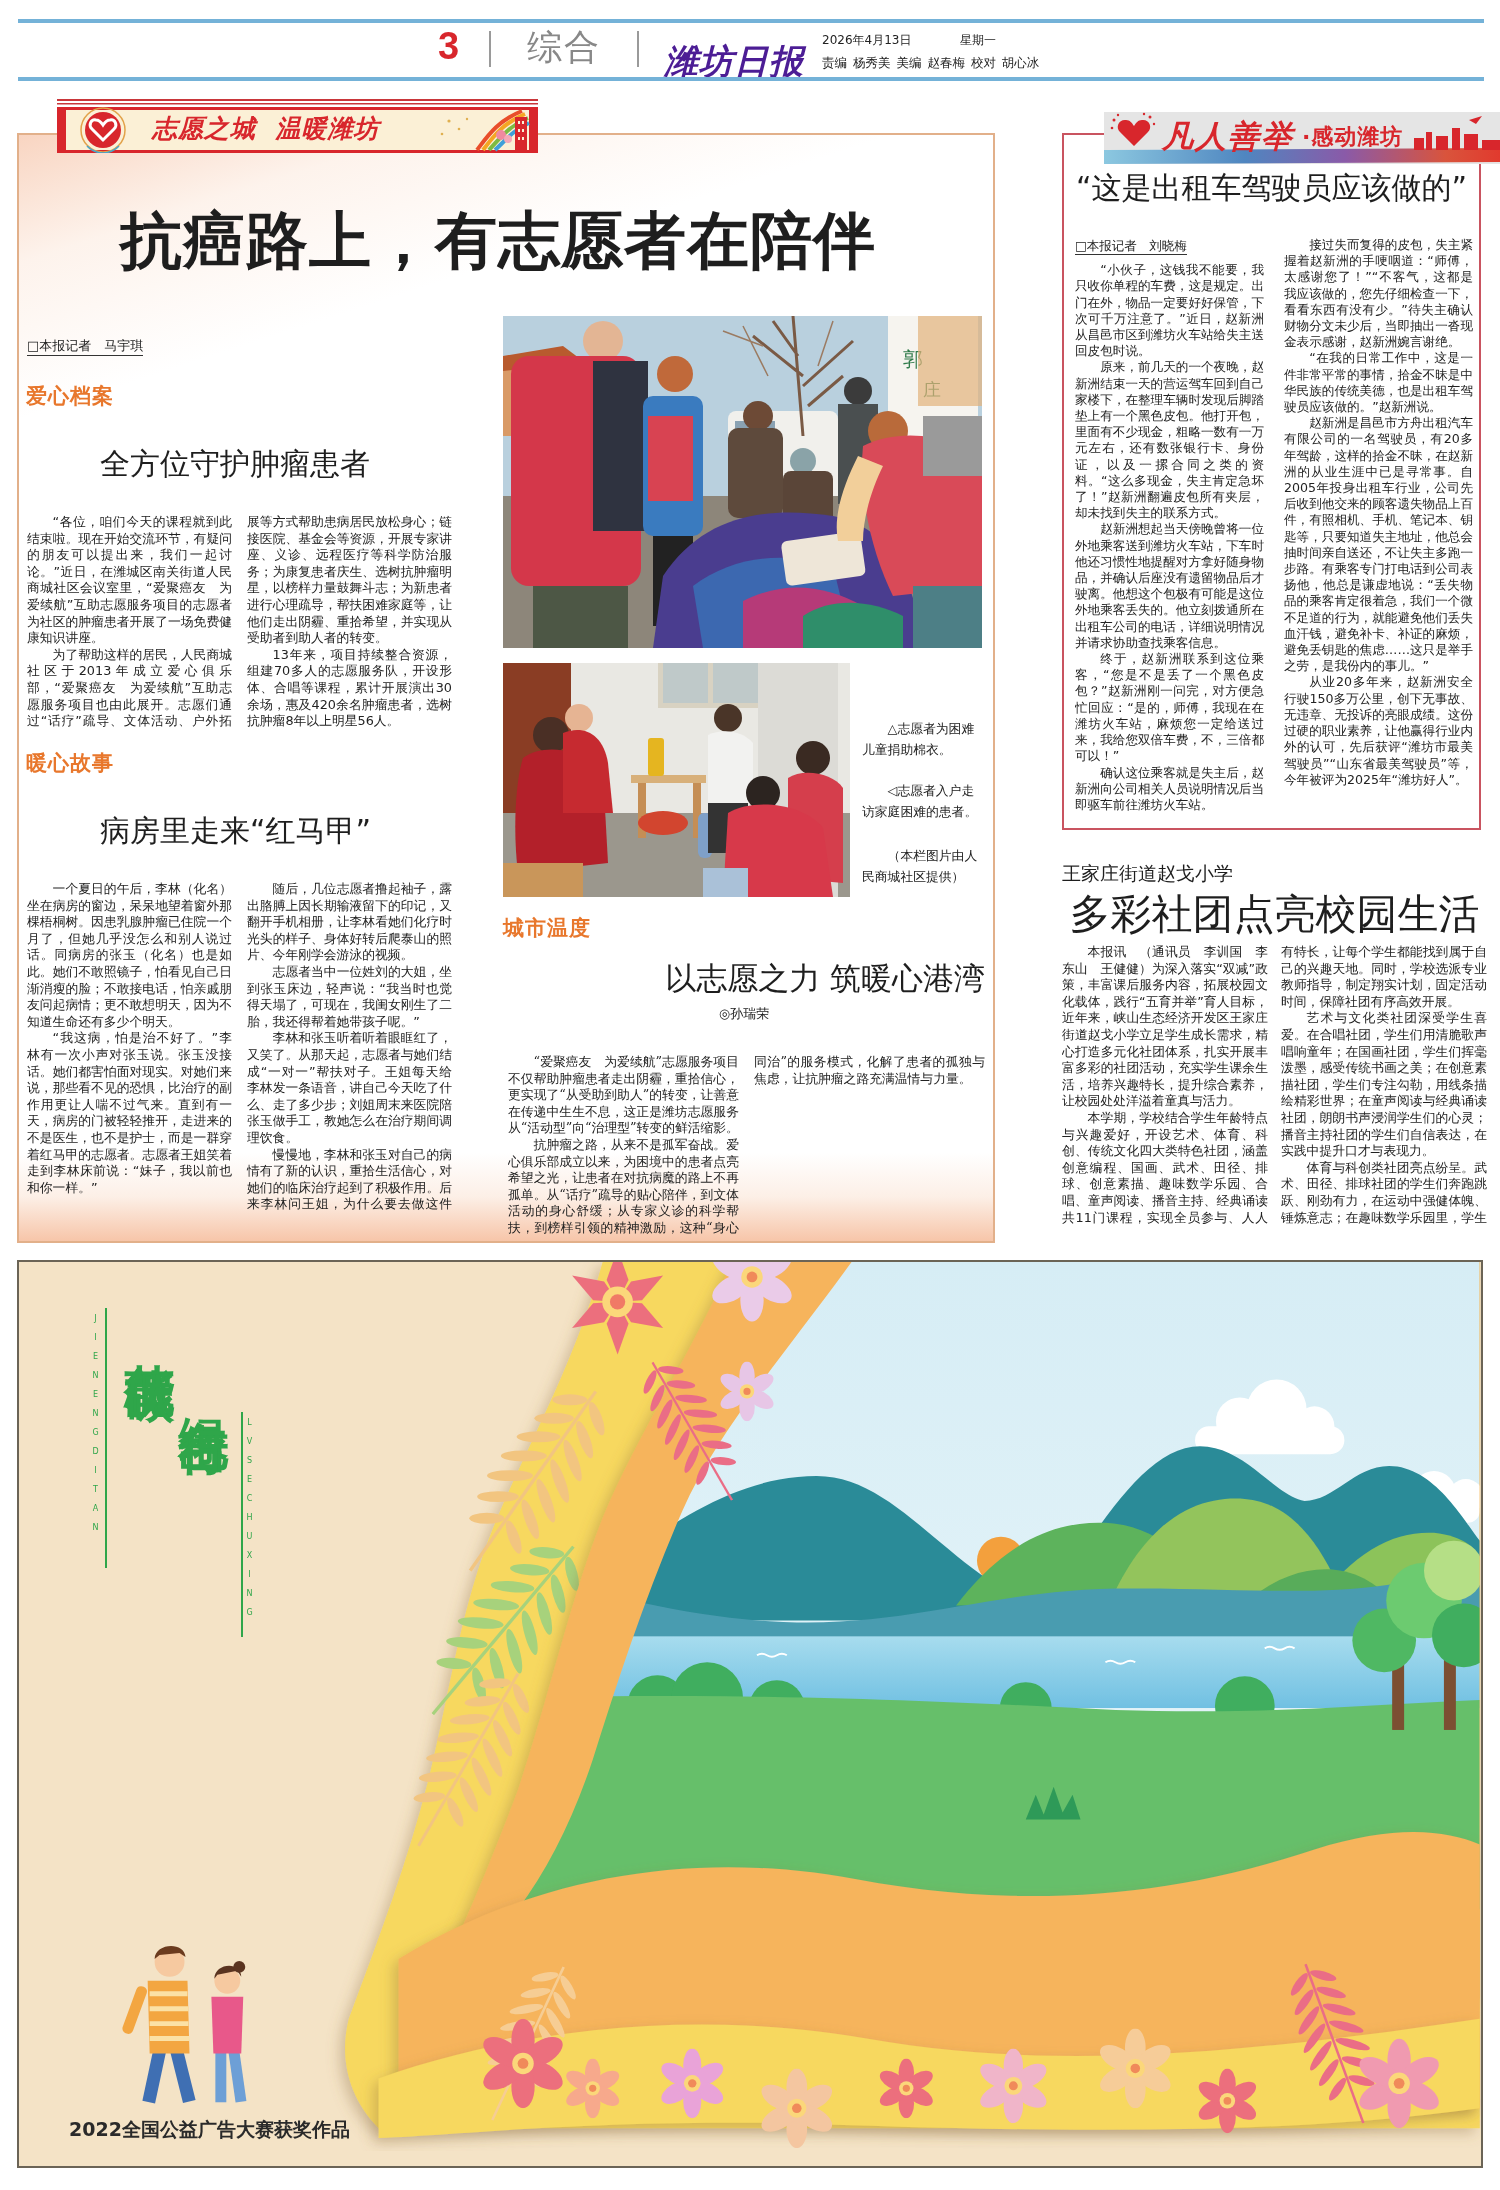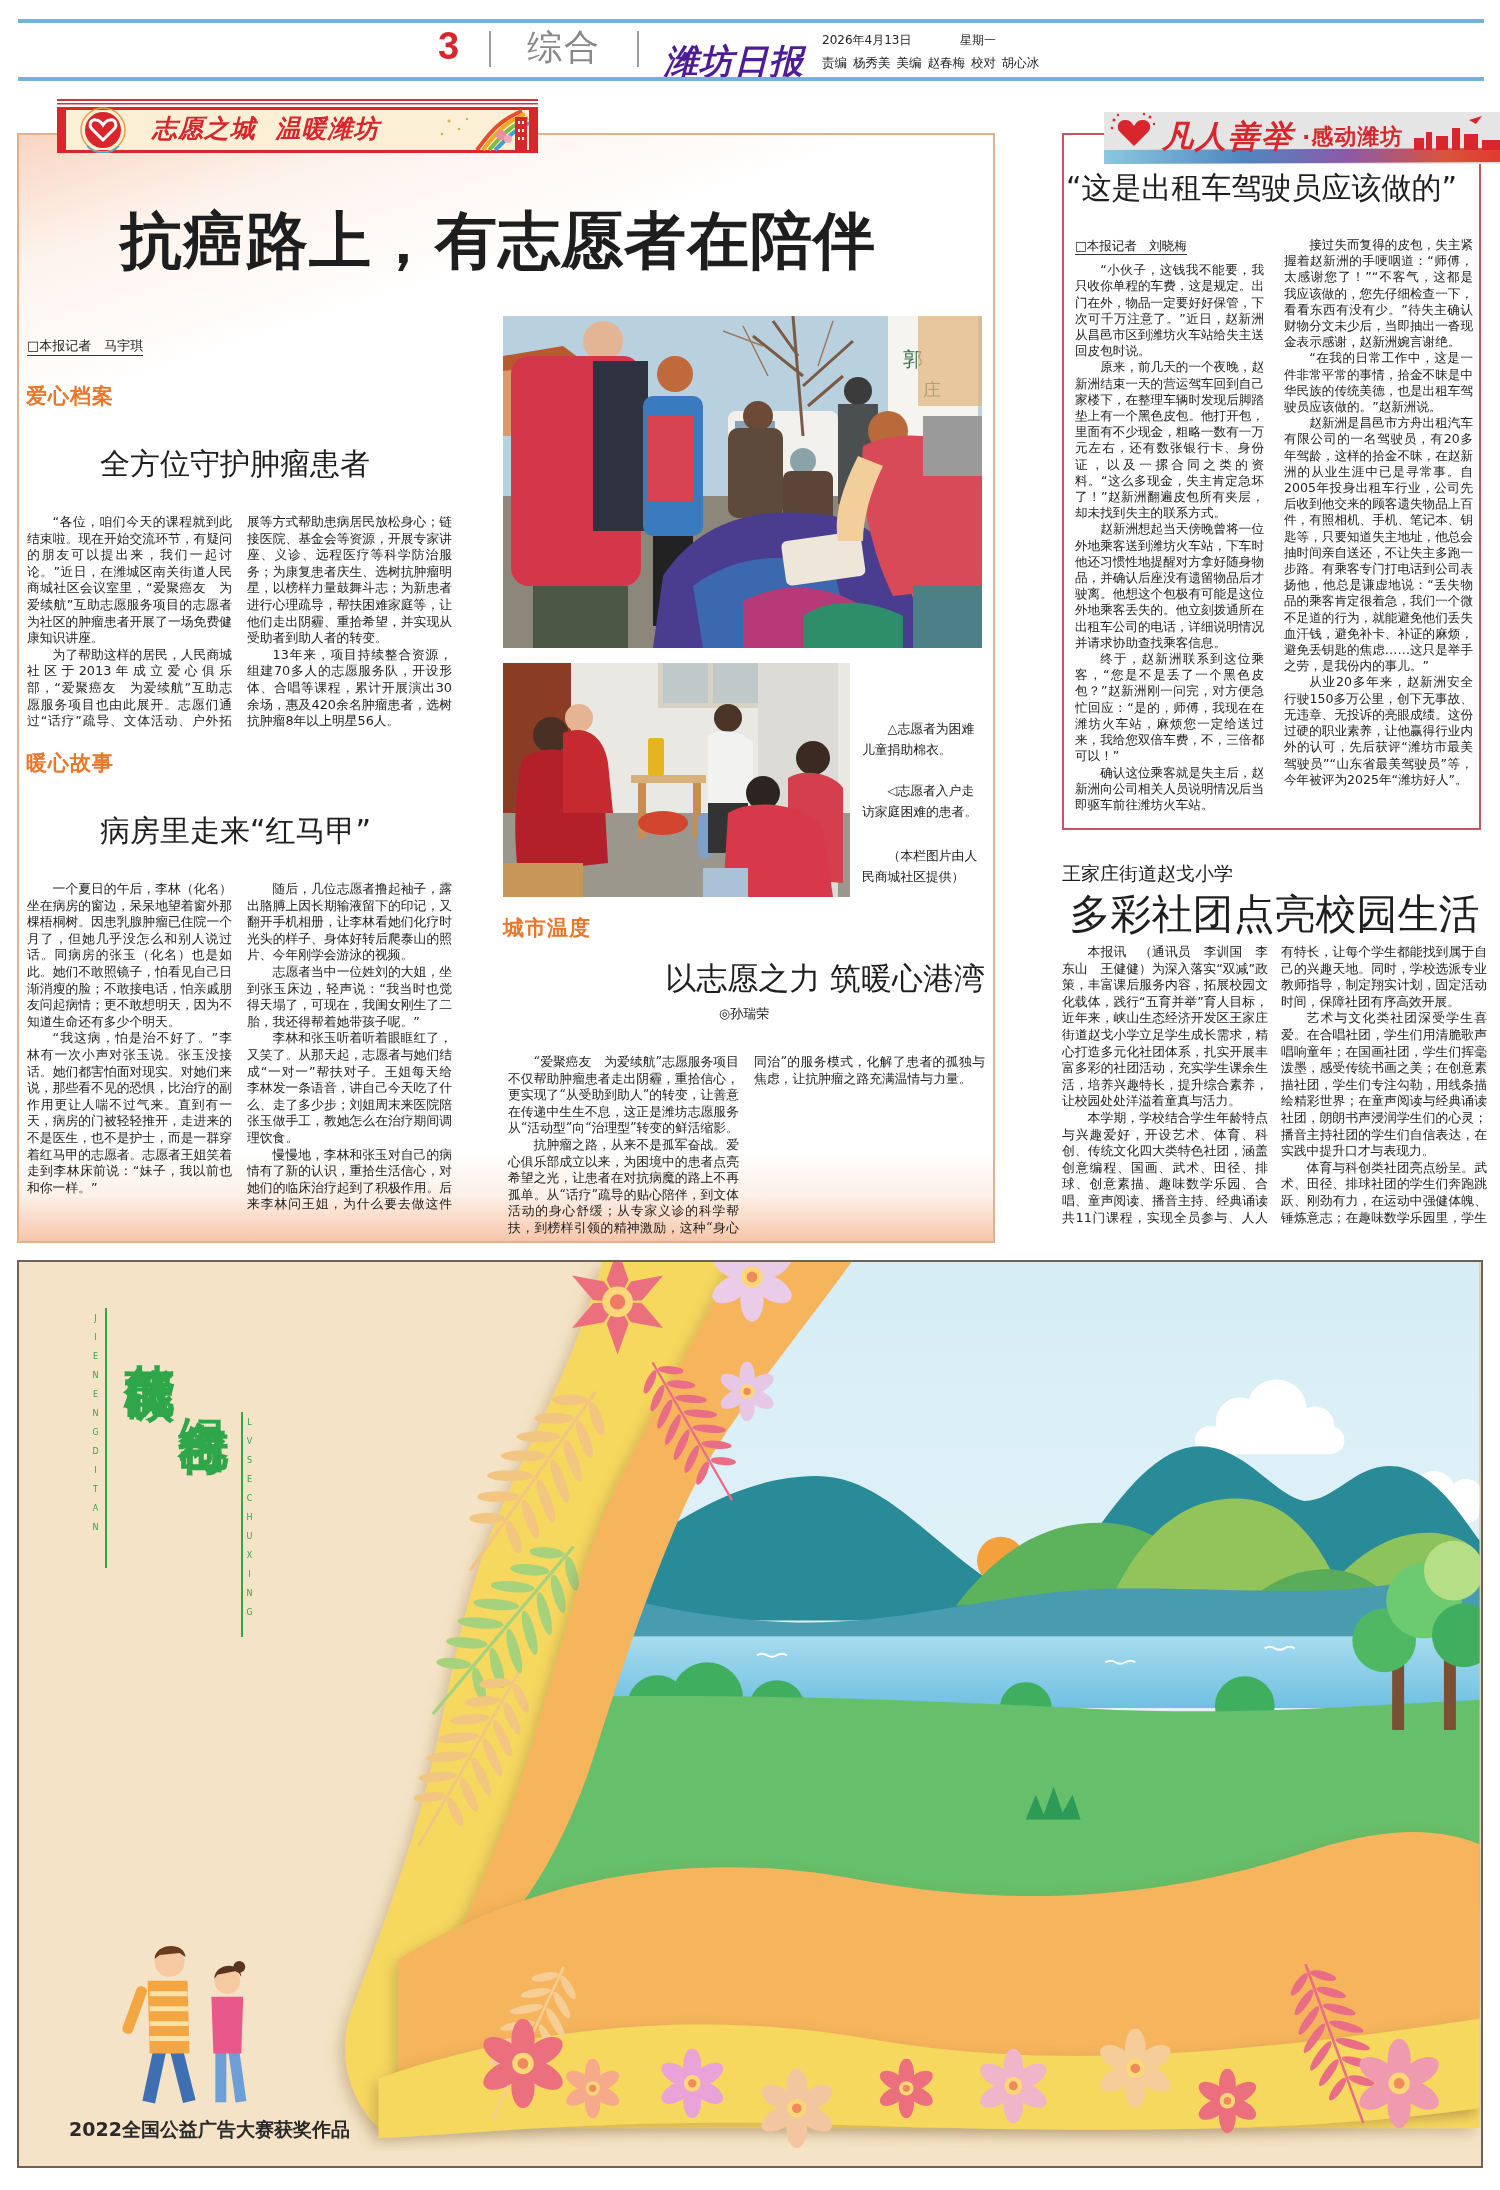--- a/index.html
+++ b/index.html
@@ -233,21 +233,21 @@
         <rect x="348" y="16" width="8" height="22"></rect>
           <rect x="360" y="22" width="14" height="16"></rect>
           <rect x="378" y="28" width="20" height="10"></rect>
         <path d="M365 8 L378 4 L372 12 Z"></path>
       </g>
     </svg>
     <div class="abs" style="left:58px;top:6px;font:italic bold 31px/36px 'DejaVu Sans',sans-serif;color:#d8262c;letter-spacing:2px">凡人善举</div>
     <div class="abs" style="left:198px;top:10px;font:bold 22px/30px 'DejaVu Sans',sans-serif;color:#d8262c;letter-spacing:1px">·感动潍坊</div>
   </div>
 
-  <div class="abs" style="left:1066px;top:168px;width:411px;text-align:left;font-size:30px;line-height:40px;color:#1e1e1e;white-space:nowrap">“这是出租车驾驶员应该做的”</div>
+  <div class="abs" style="left:1066px;top:168px;width:411px;text-align:center;font-size:30px;line-height:40px;color:#1e1e1e;white-space:nowrap">“这是出租车驾驶员应该做的”</div>
 
   <div class="body" style="left:1075px;top:237px;width:398px;height:582px;column-gap:20px;font-size:12.6px;line-height:16.2px">
     <div style="margin-bottom:8px;text-indent:0"><span class="byline" style="font-size:12.5px">□本报记者　刘晓梅</span></div>
     <p>“小伙子，这钱我不能要，我只收你单程的车费，这是规定。出门在外，物品一定要好好保管，下次可千万注意了。”近日，赵新洲从昌邑市区到潍坊火车站给失主送回皮包时说。</p>
     <p>原来，前几天的一个夜晚，赵新洲结束一天的营运驾车回到自己家楼下，在整理车辆时发现后脚踏垫上有一个黑色皮包。他打开包，里面有不少现金，粗略一数有一万元左右，还有数张银行卡、身份证，以及一摞合同之类的资料。“这么多现金，失主肯定急坏了！”赵新洲翻遍皮包所有夹层，却未找到失主的联系方式。</p>
     <p>赵新洲想起当天傍晚曾将一位外地乘客送到潍坊火车站，下车时他还习惯性地提醒对方拿好随身物品，并确认后座没有遗留物品后才驶离。他想这个包极有可能是这位外地乘客丢失的。他立刻拨通所在出租车公司的电话，详细说明情况并请求协助查找乘客信息。</p>
     <p>终于，赵新洲联系到这位乘客，“您是不是丢了一个黑色皮包？”赵新洲刚一问完，对方便急忙回应：“是的，师傅，我现在在潍坊火车站，麻烦您一定给送过来，我给您双倍车费，不，三倍都可以！”</p>
     <p>确认这位乘客就是失主后，赵新洲向公司相关人员说明情况后当即驱车前往潍坊火车站。</p>
     <p>接过失而复得的皮包，失主紧握着赵新洲的手哽咽道：“师傅，太感谢您了！”“不客气，这都是我应该做的，您先仔细检查一下，看看东西有没有少。”待失主确认财物分文未少后，当即抽出一沓现金表示感谢，赵新洲婉言谢绝。</p>
     <p>“在我的日常工作中，这是一件非常平常的事情，拾金不昧是中华民族的传统美德，也是出租车驾驶员应该做的。”赵新洲说。</p>

